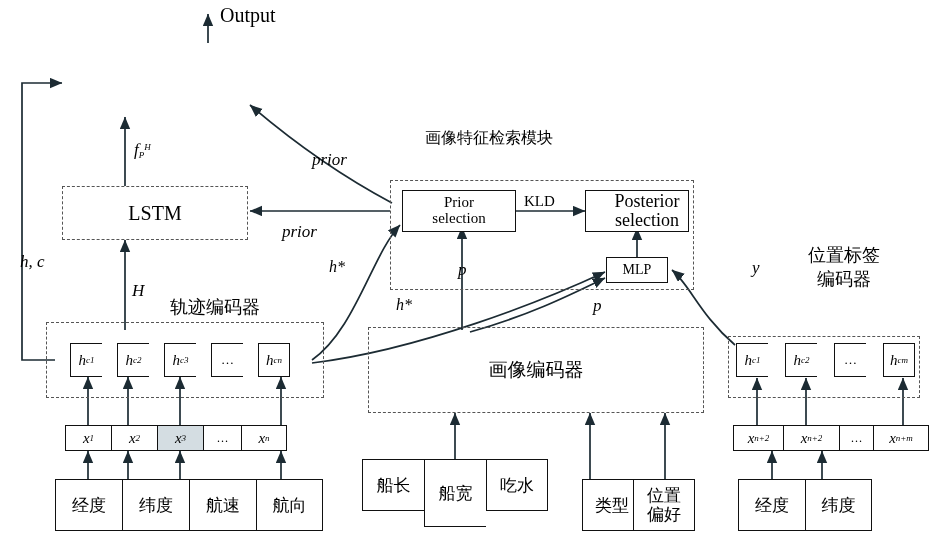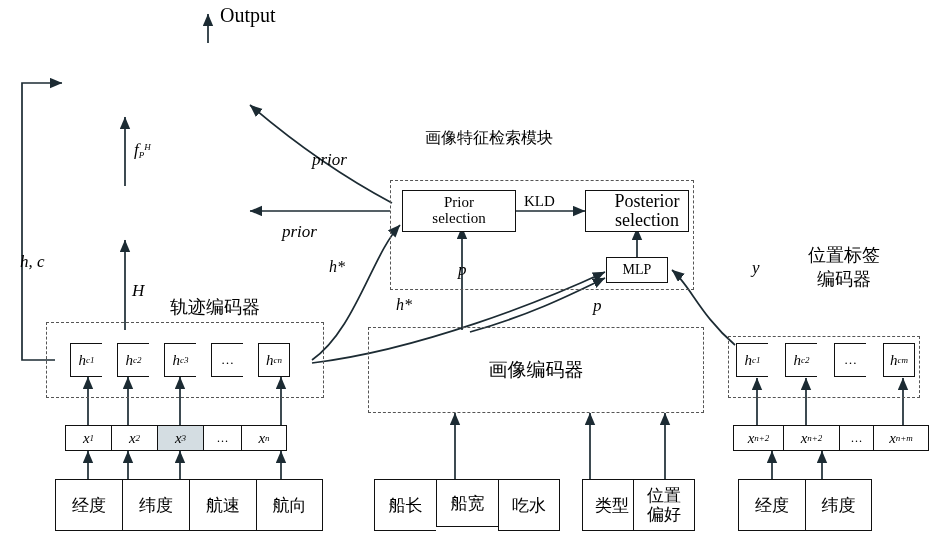--- a/index.html
+++ b/index.html
@@ -92,20 +92,23 @@
     </g>
   </svg>
 
   <div class="lbl" style="left:220px;top:4px;font-size:20px;">Output</div>
 
 
   <div class="lbl it" style="left:134px;top:140px;font-size:17px;">
     <span>f</span><span class="sub">P</span><span class="sup">H</span>
   </div>
 
+  <div class="box dashed" style="left:62px;top:186px;width:186px;height:54px;font-size:20px;">
+    <span>LSTM</span>
+  </div>
 
   <div class="lbl it" style="left:20px;top:252px;font-size:17px;">h, c</div>
   <div class="lbl it" style="left:132px;top:281px;font-size:17px;">H</div>
 
   <div class="box dashed" style="left:46px;top:322px;width:278px;height:76px;"></div>
   <div class="lbl cjk" style="left:170px;top:295px;font-size:18px;">轨迹编码器</div>
 
   <div class="cellrow" id="traj-cells" style="left:70px;top:343px;">
       <div style="width: 32px; height: 34px; font-size: 15px; font-style: italic;">
         <span>h</span>
@@ -235,23 +238,23 @@
       <div style="width: 56px; height: 26px; font-size: 15px; font-style: italic;">
         <span>x</span>
         <span class="sub">n+m</span>
       </div>
     </div>
   <div class="cellrow" id="pos-features" style="left:738px;top:479px;">
       <div class="cjk" style="width: 67px; height: 52px; font-size: 17px;">经度</div>
       <div class="cjk" style="width: 67px; height: 52px; font-size: 17px;">纬度</div>
     </div>
 
-  <div class="cellrow" id="img-features" style="left:362px;top:479px;margin-left:12px;">
+  <div class="cellrow" id="img-features" style="left:362px;top:459px;">
       <div class="cjk" style="width: 62px; height: 52px; font-size: 17px;">船长</div>
-      <div class="cjk" style="width: 62px; height: 48px; font-size: 17px;">船宽</div>
+      <div class="cjk" style="width: 62px; height: 68px; font-size: 17px;">船宽</div>
       <div class="cjk" style="width: 62px; height: 52px; font-size: 17px;">吃水</div>
     </div>
   <div class="cellrow" id="img-features-extra" style="left:560px;top:479px;margin-left:22px;">
       <div class="cjk" style="width: 60px; height: 52px; font-size: 17px;">类型</div>
     </div>
   <div class="box solid cjk" id="img-features-pref" style="left:633px;top:479px;width:62px;height:52px;flex-direction:column;line-height:1.1;">
       <div style="font-size: 17px;">位置</div>
       <div style="font-size: 17px;">偏好</div>
     </div>
 

